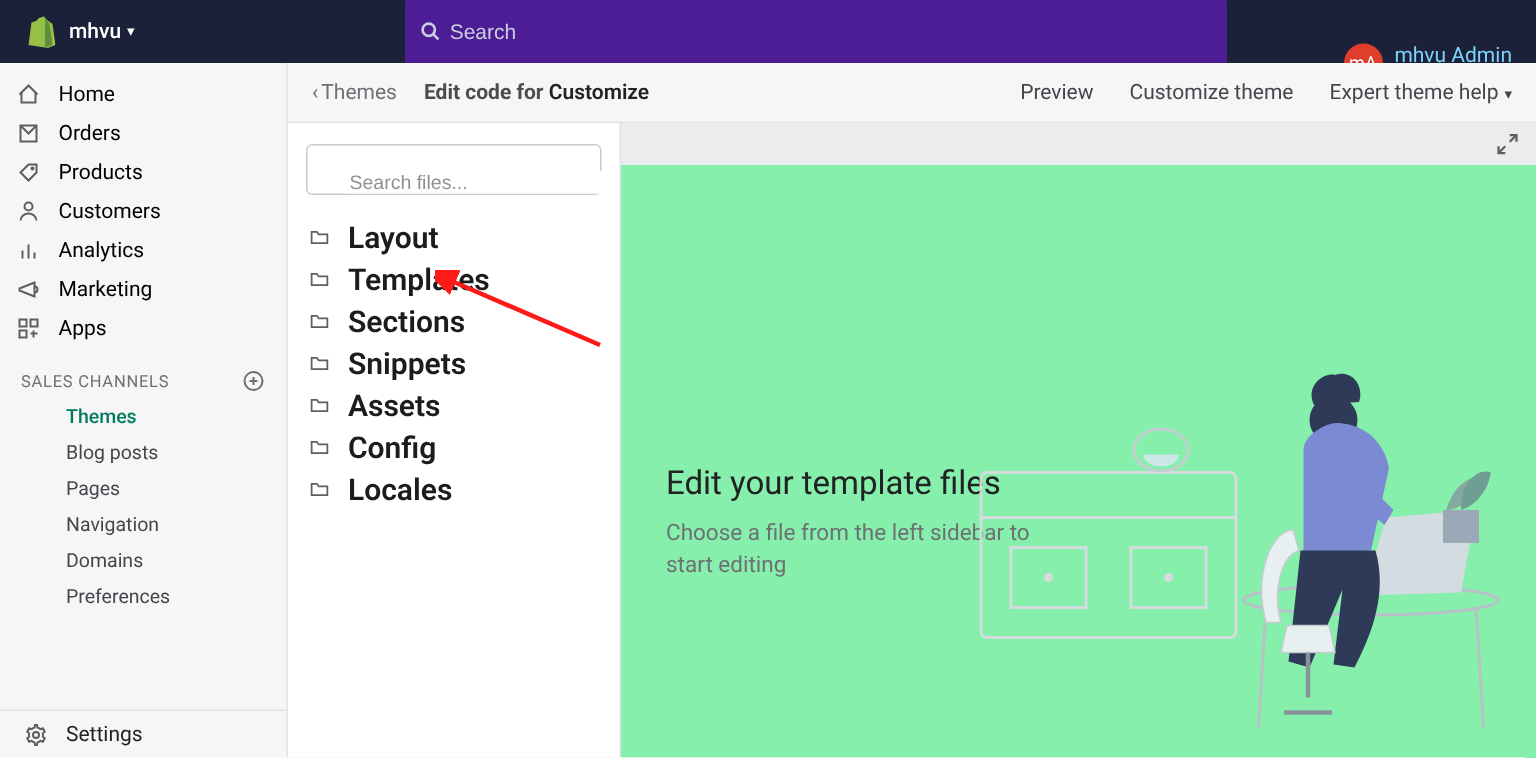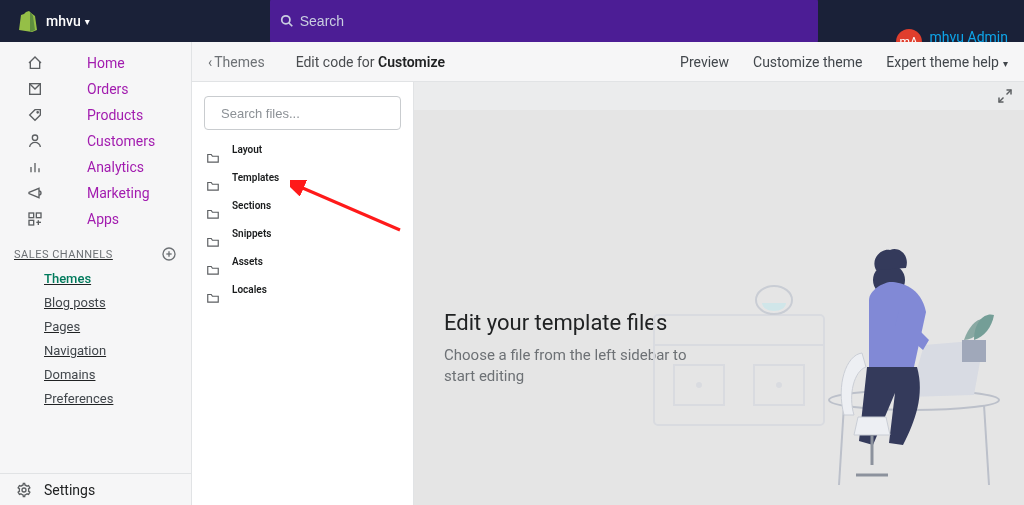--- a/index.html
+++ b/index.html
@@ -11,67 +11,67 @@
 .store-switch { display: flex; align-items: center; font-weight: 500; cursor: pointer; }
 .store-switch .chev { margin-left: 4px; font-size: 10px; }
 .search-wrap { margin-left: 180px; flex: 0 0 548px; }
 .search-bar { display: flex; align-items: center; background: #4c1d95; border-radius: 4px; height: 46px; padding: 0 10px; color: #c9cee0; }
 .search-bar svg { margin-right: 6px; }
 .search-bar input { background: transparent; border: none; outline: none; color: #fff; font-size: 14px; flex:1; }
 .search-bar input::placeholder { color: #c9cee0; }
 .topbar-spacer { flex: 1; }
 .user-chip { display: flex; align-items: flex-start; cursor: pointer; margin-top: 41px; }
 .avatar { width: 26px; height: 26px; border-radius: 50%; background: #e03e2d; color: #fff; display: flex; align-items: center; justify-content: center; font-size: 12px; margin-right: 8px; }
-.user-name { color: #0ea5e9; }
+.user-name { color: #7dd3fc; }
 
 
 .layout { display: flex; height: calc(505px - 42px); }
 
 
 .sidebar { width: 192px; background: #f6f6f7; border-right: 1px solid #e1e3e5; display: flex; flex-direction: column; padding-top: 8px; }
-.nav-item { display: flex; align-items: center; height: 26px; padding: 0 25px; color: #a21caf; cursor: pointer; gap: 32px; }
+.nav-item { display: flex; align-items: center; height: 26px; padding: 0 9px; color: #000000; cursor: pointer; }
 .nav-item .icon { width: 20px; display:flex; align-items:center; justify-content:center; margin-right: 10px; color:#5c5f62; }
-.nav-section { margin-top: 10px; text-decoration: underline; }
+.nav-section { margin-top: 10px; }
 .section-header { display:flex; align-items:center; justify-content:space-between; padding: 0 14px; height: 24px; font-size: 11px; letter-spacing: .5px; color:#6d7175; }
 .section-header .plus { color:#6d7175; cursor:pointer; }
 .sub-items { padding-left: 44px; }
 .sub-item { height: 24px; display:flex; align-items:center; color:#42474c; font-size:13px; cursor:pointer; }
 .sub-item.active { color:#007a5c; font-weight:500; }
 .online-store-row { display:flex; align-items:center; height:28px; padding:0 14px; }
 .online-store-row .icon { width:20px; margin-right:10px; display:flex;align-items:center;justify-content:center; color:#5c5f62;}
 .online-store-row .eye { margin-left:auto; color:#8a8f93; cursor:pointer; }
 .sidebar-spacer { flex:1; }
 .settings-row { display:flex; align-items:center; height:32px; padding:0 14px; border-top:1px solid #e1e3e5; cursor:pointer; }
 .settings-row .icon { width:20px; margin-right:10px; display:flex;align-items:center;justify-content:center; color:#5c5f62;}
 
 
 .main { flex:1; display:flex; flex-direction:column; background:#f6f6f7; }
 .breadcrumb-bar { height:40px; display:flex; align-items:center; padding:0 16px; background:#f6f6f7; border-bottom:1px solid #e1e3e5; }
 .back-link { display:flex; align-items:center; color:#6d7175; cursor:pointer; margin-right:18px; }
 .back-link .chev { margin-right:2px; }
 .title-text { color:#202223; }
-.title-text .pre { color:#4a4d50; font-weight:400;margin-left:13px; }
+.title-text .pre { color:#4a4d50; font-weight:700; }
 .title-text .bold { font-weight:600; }
 .bc-spacer { flex:1; }
 .bc-link { color:#42474c; margin-left:24px; cursor:pointer; }
 .bc-link .dd { margin-left:4px; font-size:10px; }
 
 .editor-row { flex:1; display:flex; }
 
 
 .file-panel { width:222px; padding:14px 12px; border-right:1px solid #e1e3e5; background:#fff; }
-.file-search { display:flex; align-items:center; border:1px solid #c9cccf; border-radius:4px; height:34px; padding:0 10px; margin-bottom:14px; }
+.file-search { display:flex; align-items:flex-end; border:1px solid #c9cccf; border-radius:4px; height:34px; padding:0 22px; margin-bottom:14px; }
 .file-search svg { margin-right:6px; color:#8c9196; }
 .file-search input { border:none; outline:none; flex:1; font-size:13px; }
 .file-search input::placeholder { color:#8c9196; }
-.folder { display:flex; height:28px; cursor:pointer; font-weight:600; color:#1a1c1d; font-size:10px; }
+.folder { display:flex; align-items:center; height:28px; cursor:pointer; font-weight:600; color:#1a1c1d; font-size:20px; }
 .folder .icon { width:18px; margin-right:10px; display:flex;align-items:center;justify-content:center; color:#5c5f62; }
 
 
-.editor-area { flex:1; position:relative; background:#e5e5e5; display:flex; flex-direction:column; }
+.editor-area { flex:1; position:relative; background:#86efac; display:flex; flex-direction:column; }
 .editor-topstrip { height:28px; background:#ebeced; display:flex; align-items:center; justify-content:flex-end; padding:0 10px; }
 .expand-btn { color:#5c5f62; cursor:pointer; }
 .editor-body { flex:1; position:relative; padding:40px 30px; }
 .empty-title { font-size:22px; color:#202223; margin:160px 0 10px 0; font-weight:400; }
 .empty-sub { font-size:15px; color:#6d7175; max-width:260px; line-height:1.4; }
 
 
 .arrow-svg { position:absolute; left:290px; top:180px; pointer-events:none; }
 
 
@@ -291,20 +291,28 @@
               </svg>
             </span>
           <span>Assets</span>
         </div>
         <div class="folder">
           <span class="icon">
               <svg width="14" height="14" viewBox="0 0 24 24" fill="none" stroke="currentColor" stroke-width="2">
                 <path d="M3 6h6l2 3h10v10H3z"></path>
               </svg>
             </span>
+          <span>Config</span>
+        </div>
+        <div class="folder">
+          <span class="icon">
+              <svg width="14" height="14" viewBox="0 0 24 24" fill="none" stroke="currentColor" stroke-width="2">
+                <path d="M3 6h6l2 3h10v10H3z"></path>
+              </svg>
+            </span>
           <span>Locales</span>
         </div>
       </div>
 
       <div class="editor-area">
         <div class="editor-topstrip">
           <span class="expand-btn">
             <svg width="18" height="18" viewBox="0 0 24 24" fill="none" stroke="currentColor" stroke-width="2">
                 <path d="M4 14v6h6"></path>
                 <path d="M20 10V4h-6"></path>

